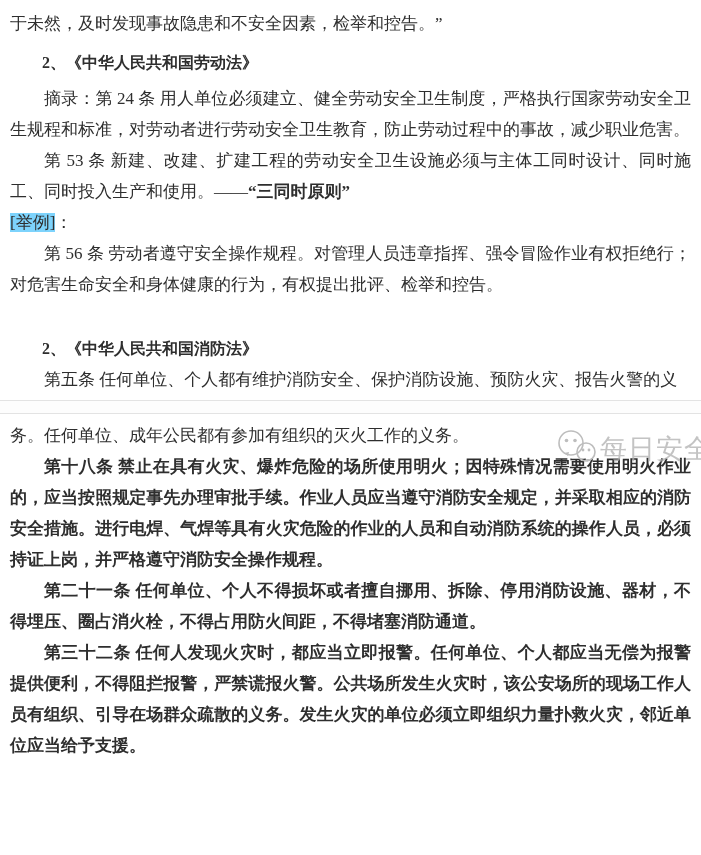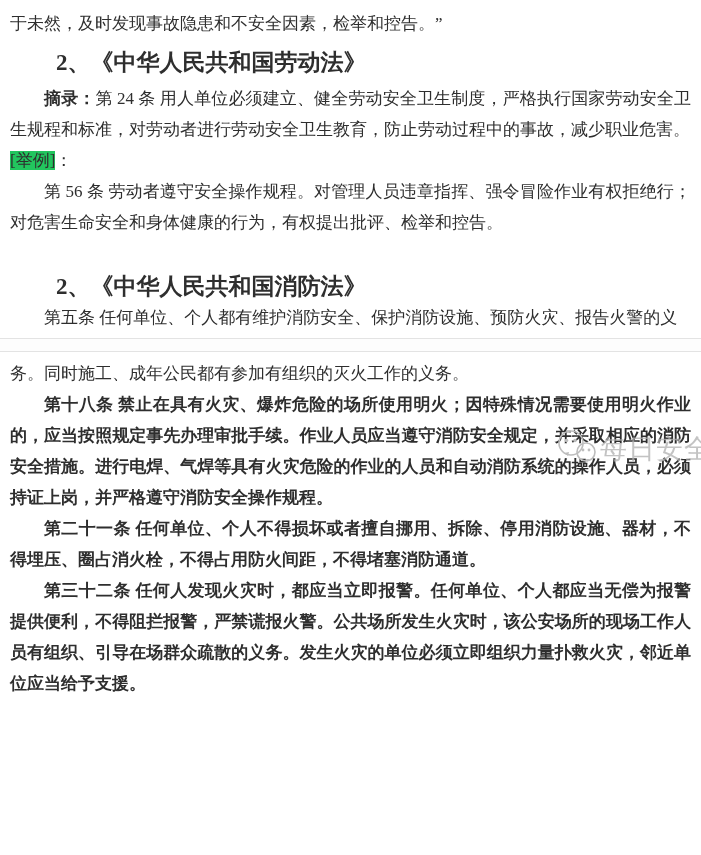--- a/index.html
+++ b/index.html
@@ -16,30 +16,30 @@
     padding: 8px 10px 0 10px;
     font-size: 17px;
     line-height: 31px;
     text-align: justify;
   }
   .para { margin: 0; }
   .indent { text-indent: 2em; }
   .heading {
     font-weight: bold;
     text-indent: 2em;
-    font-size: 23px;
+    font-size: 16px;
     margin: 0;
   }
   .heading-labor { margin-top: 8px; }
   .excerpt-para { margin-top: 5px; }
-  .excerpt-label { font-weight: bold; }
+  .excerpt-label { font-weight: normal; }
   .bold { font-weight: bold; }
   .emph { font-weight: bold; text-decoration: underline; }
   .example-line { margin: 0; }
-  .hl { background: #22c55e; }
+  .hl { background: #7dd3fc; }
   .art56-para { }
   .heading-fire { margin-top: 33px; }
   .page-break { margin: 5px -10px 6px -10px; }
   .page-break .hairline { height: 1px; background: #e3e3e3; }
   .page-break .gap { height: 12px; background: #fdfdfd; }
   .spaced { margin-top: 0; font-weight: bold; }
   .watermark {
     position: absolute;
     left: 556px;
     top: 429px;
@@ -61,37 +61,38 @@
 <body>
 
 <div class="doc">
 
   <p class="para">于未然，及时发现事故隐患和不安全因素，检举和控告。”</p>
 
   <p class="heading heading-labor">2、《中华人民共和国劳动法》</p>
 
   <p class="para indent excerpt-para"><span class="excerpt-label">摘录：</span><span>第 24 条  用人单位必须建立、健全劳动安全卫生制度，严格执行国家劳动安全卫生规程和标准，对劳动者进行劳动安全卫生教育，防止劳动过程中的事故，减少职业危害。</span></p>
 
+  <p class="para indent"><span>第 53 条  新建、改建、扩建工程的劳动安全卫生设施必须与主体工同时设计、同时施工、同时投入生产和使用。——</span><span class="bold">“三同时原则”</span></p>
 
   <p class="para example-line"><span class="hl">[举例]</span><span>：</span></p>
 
   <p class="para indent art56-para">第 56 条  劳动者遵守安全操作规程。对管理人员违章指挥、强令冒险作业有权拒绝行；对危害生命安全和身体健康的行为，有权提出批评、检举和控告。</p>
 
   <p class="heading heading-fire">2、《中华人民共和国消防法》</p>
 
 
   <p class="para indent">第五条  任何单位、个人都有维护消防安全、保护消防设施、预防火灾、报告火警的义</p>
 
   <div class="page-break">
     <div class="hairline"></div>
     <div class="gap"></div>
     <div class="hairline"></div>
   </div>
 
-  <p class="para">务。同时施工、成年公民都有参加有组织的灭火工作的义务。</p>
+  <p class="para">务。任何单位、成年公民都有参加有组织的灭火工作的义务。</p>
 
   <p class="para indent spaced">第十八条  禁止在具有火灾、爆炸危险的场所使用明火；因特殊情况需要使用明火作业的，应当按照规定事先办理审批手续。作业人员应当遵守消防安全规定，并采取相应的消防安全措施。进行电焊、气焊等具有火灾危险的作业的人员和自动消防系统的操作人员，必须持证上岗，并严格遵守消防安全操作规程。</p>
 
   <p class="para indent spaced">第二十一条  任何单位、个人不得损坏或者擅自挪用、拆除、停用消防设施、器材，不得埋压、圈占消火栓，不得占用防火间距，不得堵塞消防通道。</p>
 
   <p class="para indent spaced">第三十二条  任何人发现火灾时，都应当立即报警。任何单位、个人都应当无偿为报警提供便利，不得阻拦报警，严禁谎报火警。公共场所发生火灾时，该公安场所的现场工作人员有组织、引导在场群众疏散的义务。发生火灾的单位必须立即组织力量扑救火灾，邻近单位应当给予支援。</p>
 
 </div>
 
 <div class="watermark">

